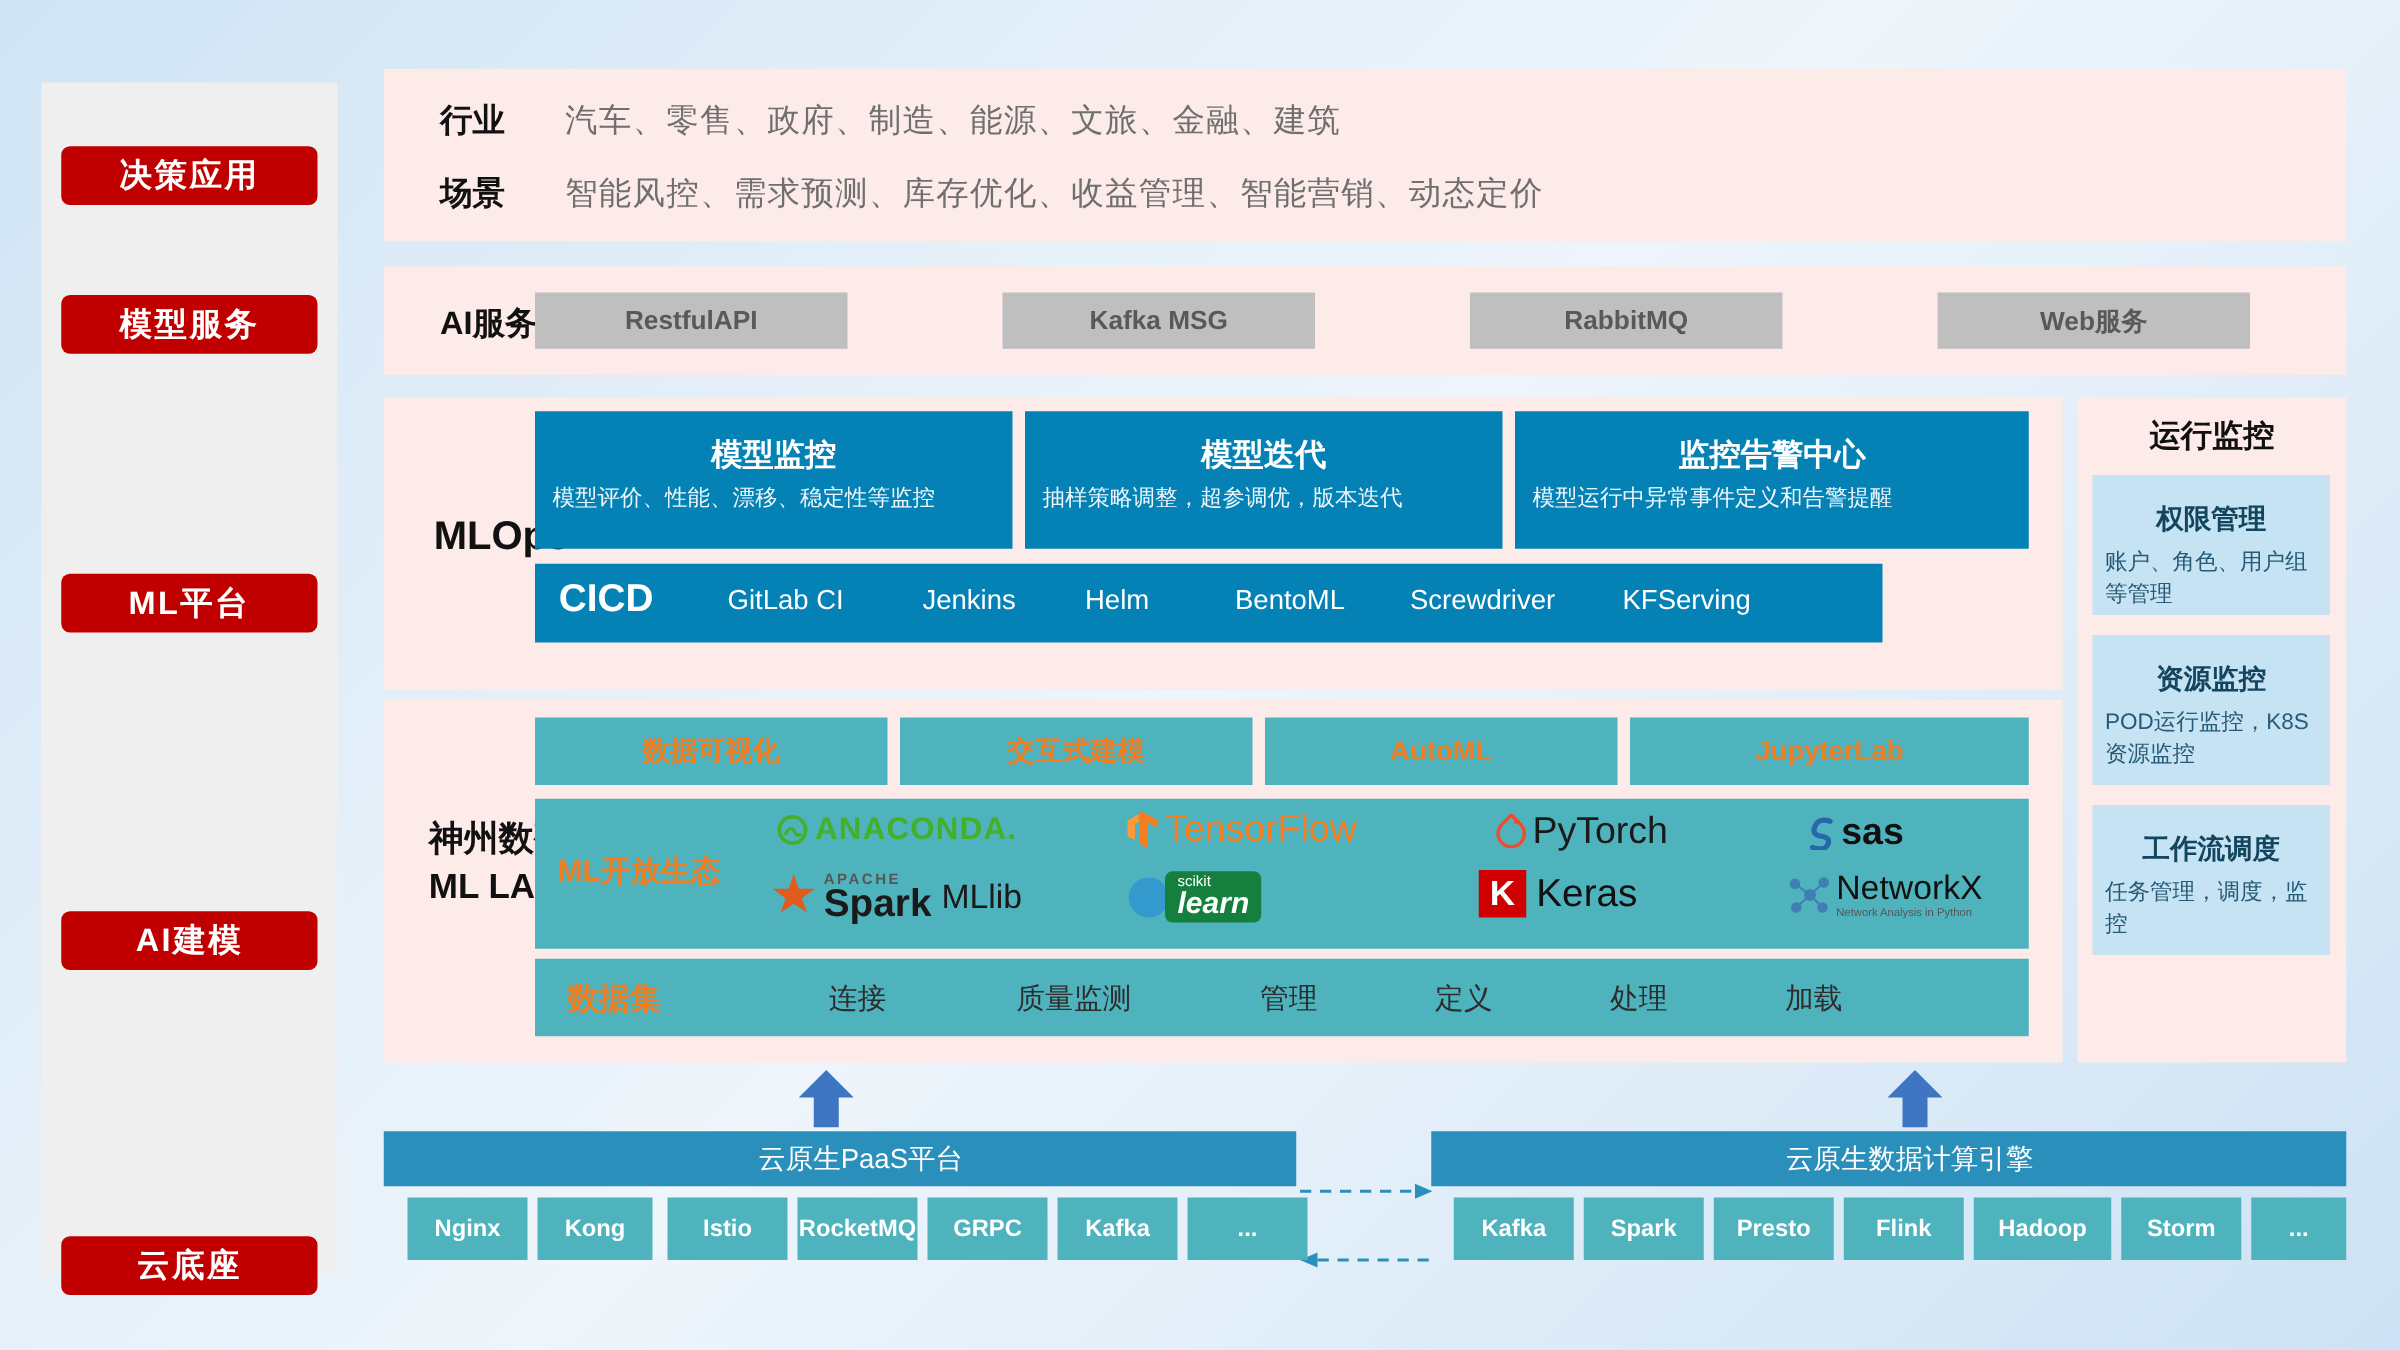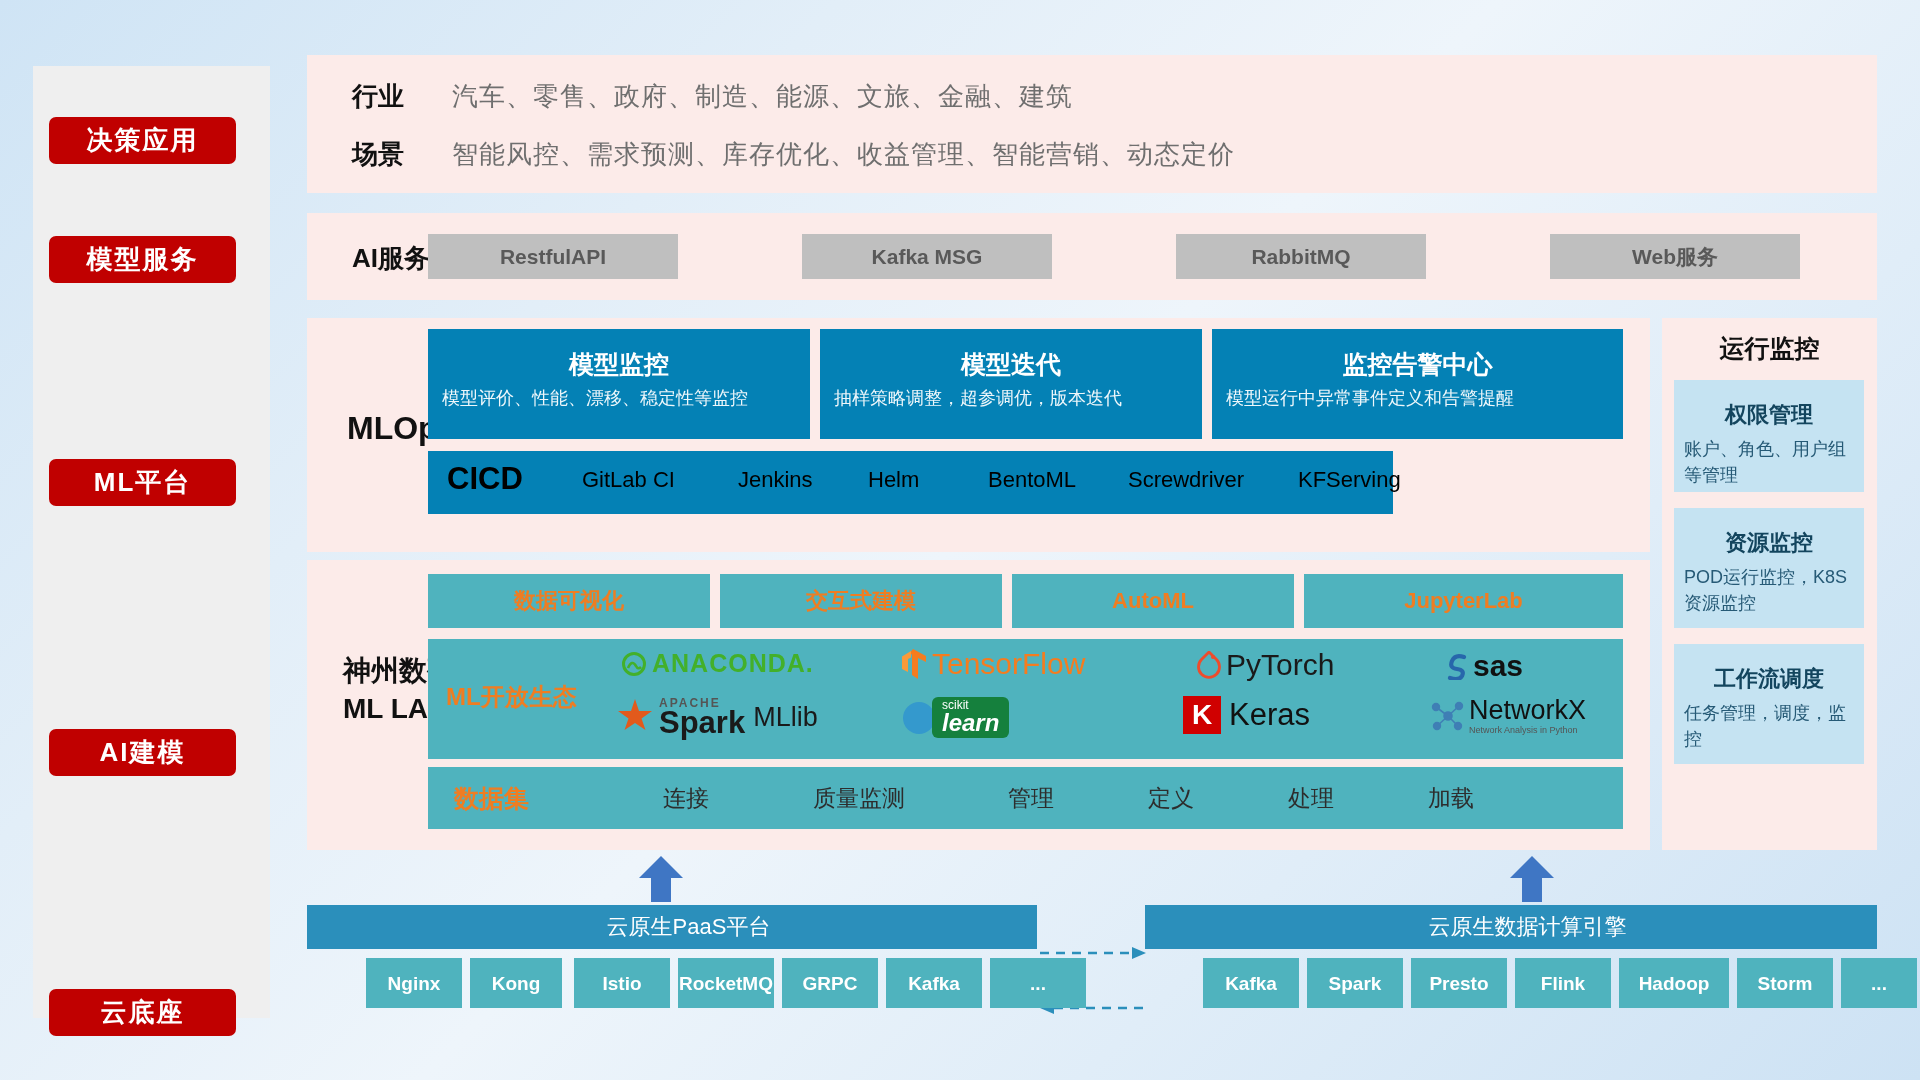--- a/index.html
+++ b/index.html
@@ -12,21 +12,21 @@
     background: linear-gradient(135deg, #cfe4f5 0%, #e2eef8 28%, #eef5fb 50%, #e0edf8 72%, #cde2f4 100%);
     position: relative;
   }
   
   #left-rail {
     position: absolute; left: 33px; top: 66px;
     width: 237px; height: 952px;
     background: #efefef;
   }
   .stage-pill {
-    position: absolute; left: 16px; width: 187px; height: 47px;
+    position: absolute; left: 16px; width: 205px; height: 47px;
     background: #c00000; color: #fff; border-radius: 7px;
     display: flex; align-items: center; justify-content: center;
     font-size: 26px; font-weight: bold; letter-spacing: 2px;
   }
   #pill-0 { top: 51px; }
   #pill-1 { top: 170px; }
   #pill-2 { top: 393px; }
   #pill-3 { top: 663px; }
   #pill-4 { top: 923px; }
 
@@ -62,22 +62,22 @@
 
   
   #lbl-mlops { position: absolute; left: 40px; top: 92px; font-size: 32px; font-weight: bold; color: #111; }
   .mlops-card {
     position: absolute; top: 11px; height: 110px;
     background: #0481b5; color: #fff; padding: 18px 14px 0 14px;
   }
   .mlops-card .t { font-size: 25px; font-weight: bold; text-align: center; line-height: 34px; }
   .mlops-card .d { font-size: 18px; line-height: 26px; margin-top: 4px; color: #eef7fb; }
   #cicd-bar {
-    position: absolute; left: 121px; top: 133px; width: 965px; height: 63px;
-    background: #0481b5; color: #000000;
+    position: absolute; left: 121px; top: 133px; width: 1078px; height: 63px;
+    background: #0481b5; color: #ffffff;
   }
   #cicd-bar .cicd-title {
     position: absolute; left: 19px; top: 10px; font-size: 31px; font-weight: bold;
   }
   .cicd-item {
     position: absolute; top: 14px; font-size: 22px; line-height: 30px; width: 120px;
   }
 
   
   #lbl-lab {
@@ -128,21 +128,20 @@
     font-size: 22px;
     padding-left: 33px;
   }
   #engine-left  { left: 307px;  top: 905px; width: 730px; }
   #engine-right { left: 1145px; top: 905px; width: 732px; }
   .base-chip {
     position: absolute; top: 958px; height: 50px; background: #4fb3be;
     color: #fff; display: flex; align-items: center; justify-content: center;
     font-size: 19px; font-weight: bold; text-align: center; line-height: 21px;
     padding: 0 4px;
-    margin-left: 40px;
   }
   .up-arrow {
     position: absolute; width: 44px; height: 46px;
   }
   #arrow-left  { left: 639px;  top: 856px; }
   #arrow-right { left: 1510px; top: 856px; }
   .dash-arrow { position: absolute; }
   
   .logo { position: absolute; display: flex; align-items: center; }
   .logo-txt { font-family: "Liberation Sans", sans-serif; }

